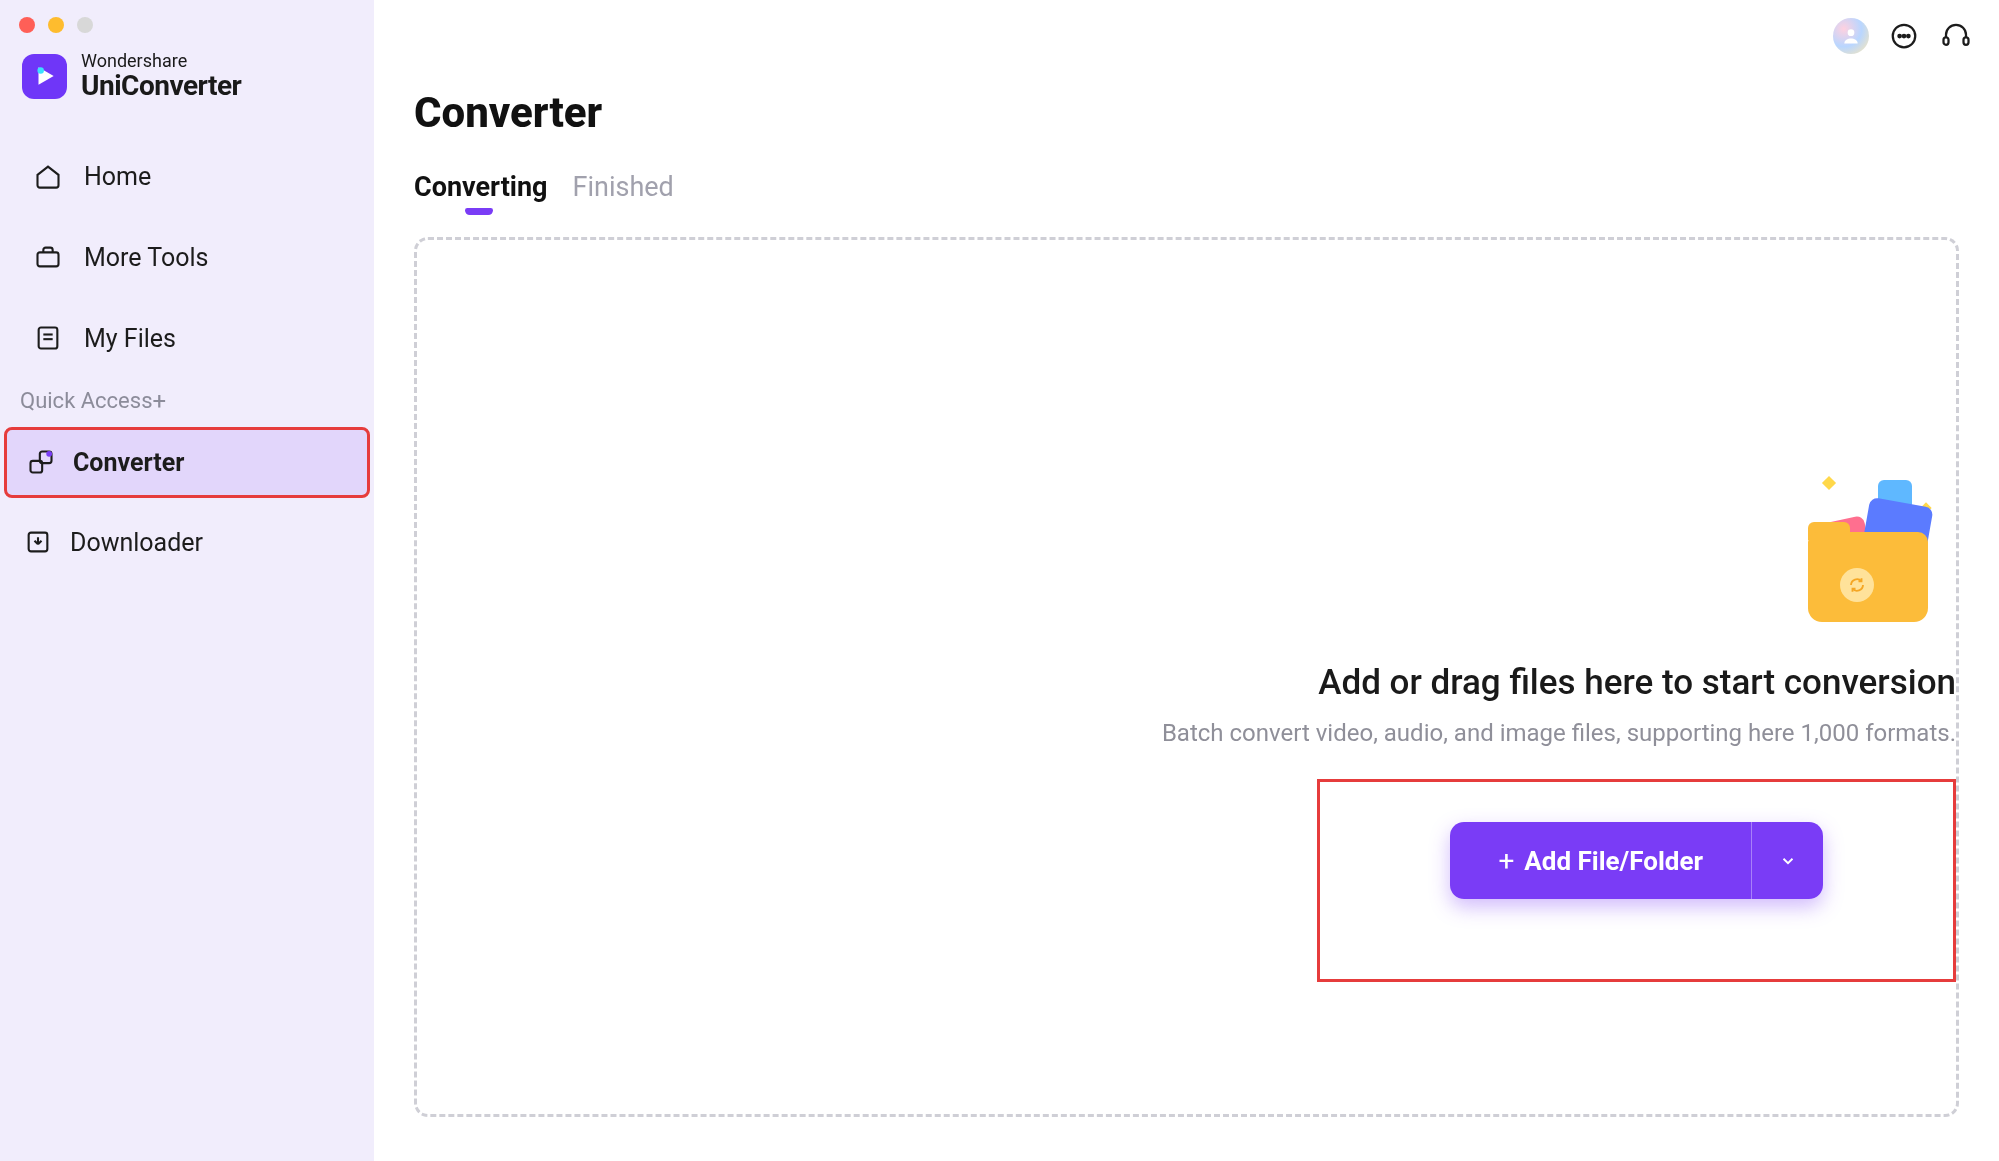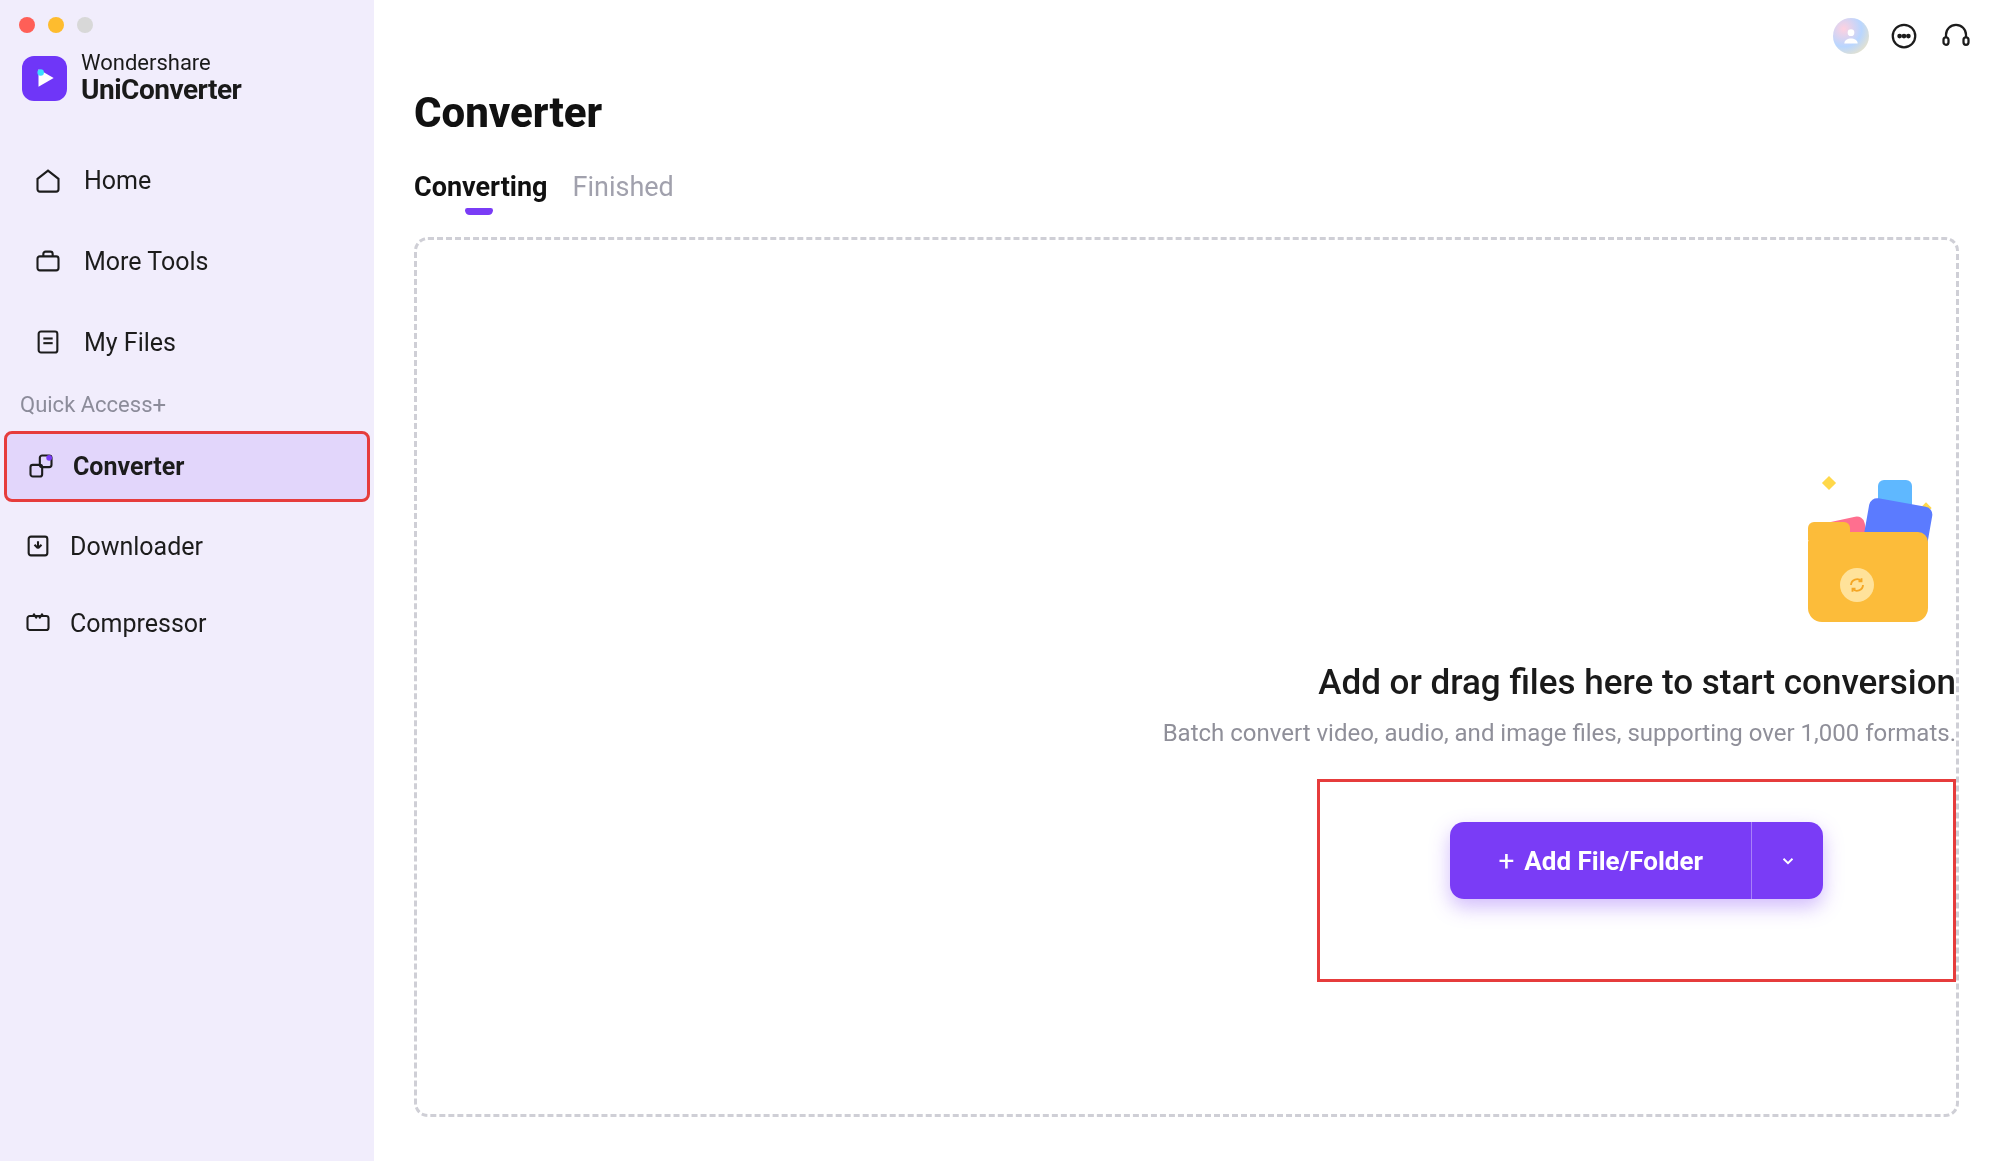--- a/index.html
+++ b/index.html
@@ -33,21 +33,21 @@
       gap: 14px;
       padding: 18px 0 0 22px;
     }
     .brand-logo {
       width: 45px; height: 45px;
       background: #6f36f8;
       border-radius: 12px;
       display: flex; align-items: center; justify-content: center;
     }
     .brand-text { display: flex; flex-direction: column; line-height: 1.1; }
-    .brand-top { font-size: 22px; color: #1a1a1a; font-weight: 400; }
+    .brand-top { font-size: 18px; color: #1a1a1a; font-weight: 400; }
     .brand-bottom { font-size: 28px; color: #1a1a1a; font-weight: 700; letter-spacing: -0.5px; }
     .nav { margin-top: 42px; padding: 0 14px; }
     .nav-item {
       display: flex; align-items: center; gap: 22px;
       padding: 18px 20px; border-radius: 10px;
       font-size: 25px; color: #1c1c1c; cursor: pointer;
       margin-bottom: 16px;
     }
     .nav-icon { width: 28px; height: 28px; display:flex; align-items:center; justify-content:center; flex-shrink:0; }
     .section-header {
@@ -219,29 +219,20 @@
     <span>Converter</span>
   </div>
   <div class="qa-item">
     <span class="nav-icon">
       <svg width="28" height="28" viewBox="0 0 24 24" fill="none" stroke="#1c1c1c" stroke-width="1.8">
           <rect x="4" y="4" width="16" height="16" rx="2"></rect>
           <path d="M12 8v6m0 0l-3-3m3 3l3-3"></path>
         </svg>
     </span>
     <span>Downloader</span>
-  </div>
-  <div class="qa-item">
-    <span class="nav-icon">
-      <svg width="28" height="28" viewBox="0 0 24 24" fill="none" stroke="#1c1c1c" stroke-width="1.8">
-          <rect x="3" y="6" width="18" height="12" rx="2"></rect>
-          <path d="M8 4l3 4M16 4l-3 4"></path>
-        </svg>
-    </span>
-    <span>Compressor</span>
   </div>
 </aside>
 
 <main class="main">
   <div class="topbar">
     <div class="avatar-circle">
       <svg width="20" height="20" viewBox="0 0 24 24" fill="#ffffff">
           <circle cx="12" cy="8" r="4"></circle>
           <path d="M4 21c0-4 4-6 8-6s8 2 8 6"></path>
         </svg>
@@ -280,21 +271,21 @@
       <div class="folder-tab"></div>
       <div class="folder-back"></div>
       <div class="folder-refresh">
         <svg width="18" height="18" viewBox="0 0 24 24" fill="none" stroke="#f5a623" stroke-width="2.5">
             <path d="M4 12a8 8 0 0 1 14-5M20 12a8 8 0 0 1-14 5"></path>
             <path d="M18 3v4h-4M6 21v-4h4"></path>
           </svg>
       </div>
     </div>
     <div class="drop-title">Add or drag files here to start conversion</div>
-    <div class="drop-sub">Batch convert video, audio, and image files, supporting over 1,000 formats.</div>
+    <div class="drop-sub">Batch convert video, audio, and image files, supporting here 1,000 formats.</div>
 
     <div class="cta-wrap">
       <div class="cta">
         <div class="cta-main">
           <span class="cta-plus">+</span>
           <span>Add File/Folder</span>
         </div>
         <div class="cta-drop">
           <svg width="18" height="18" viewBox="0 0 24 24" fill="none" stroke="#fff" stroke-width="2.5">
               <path d="M6 9l6 6 6-6"></path>

